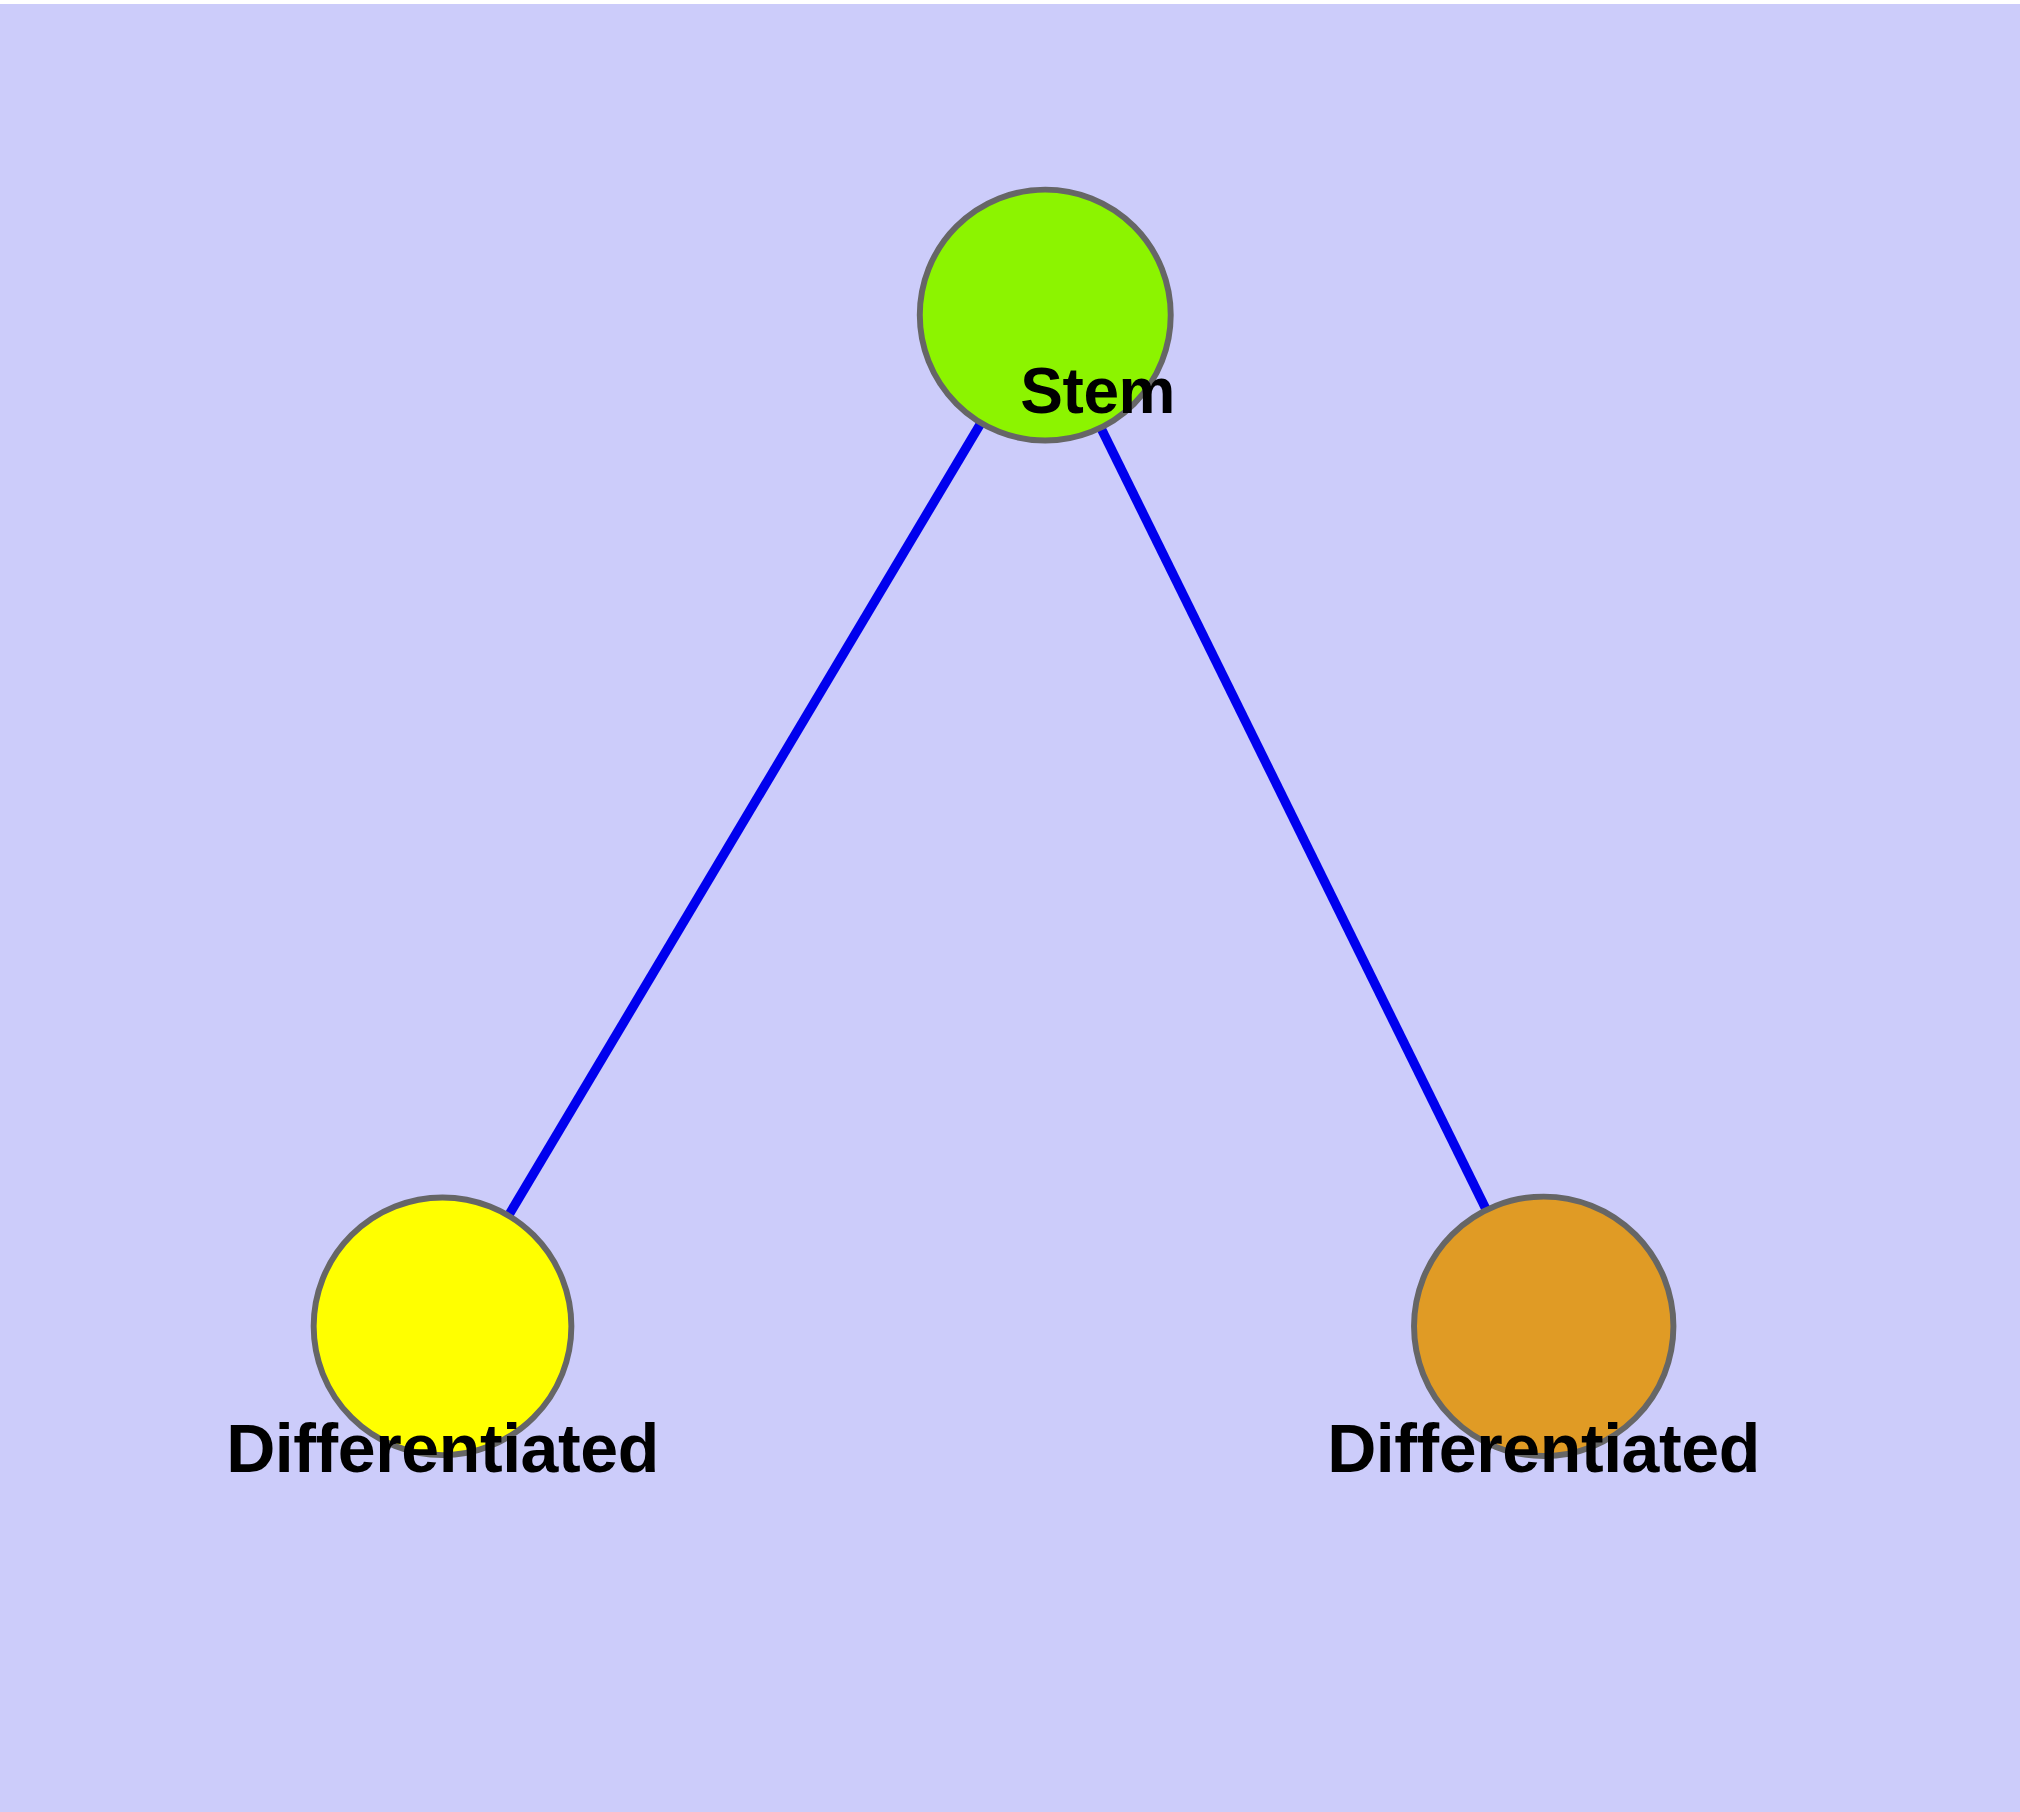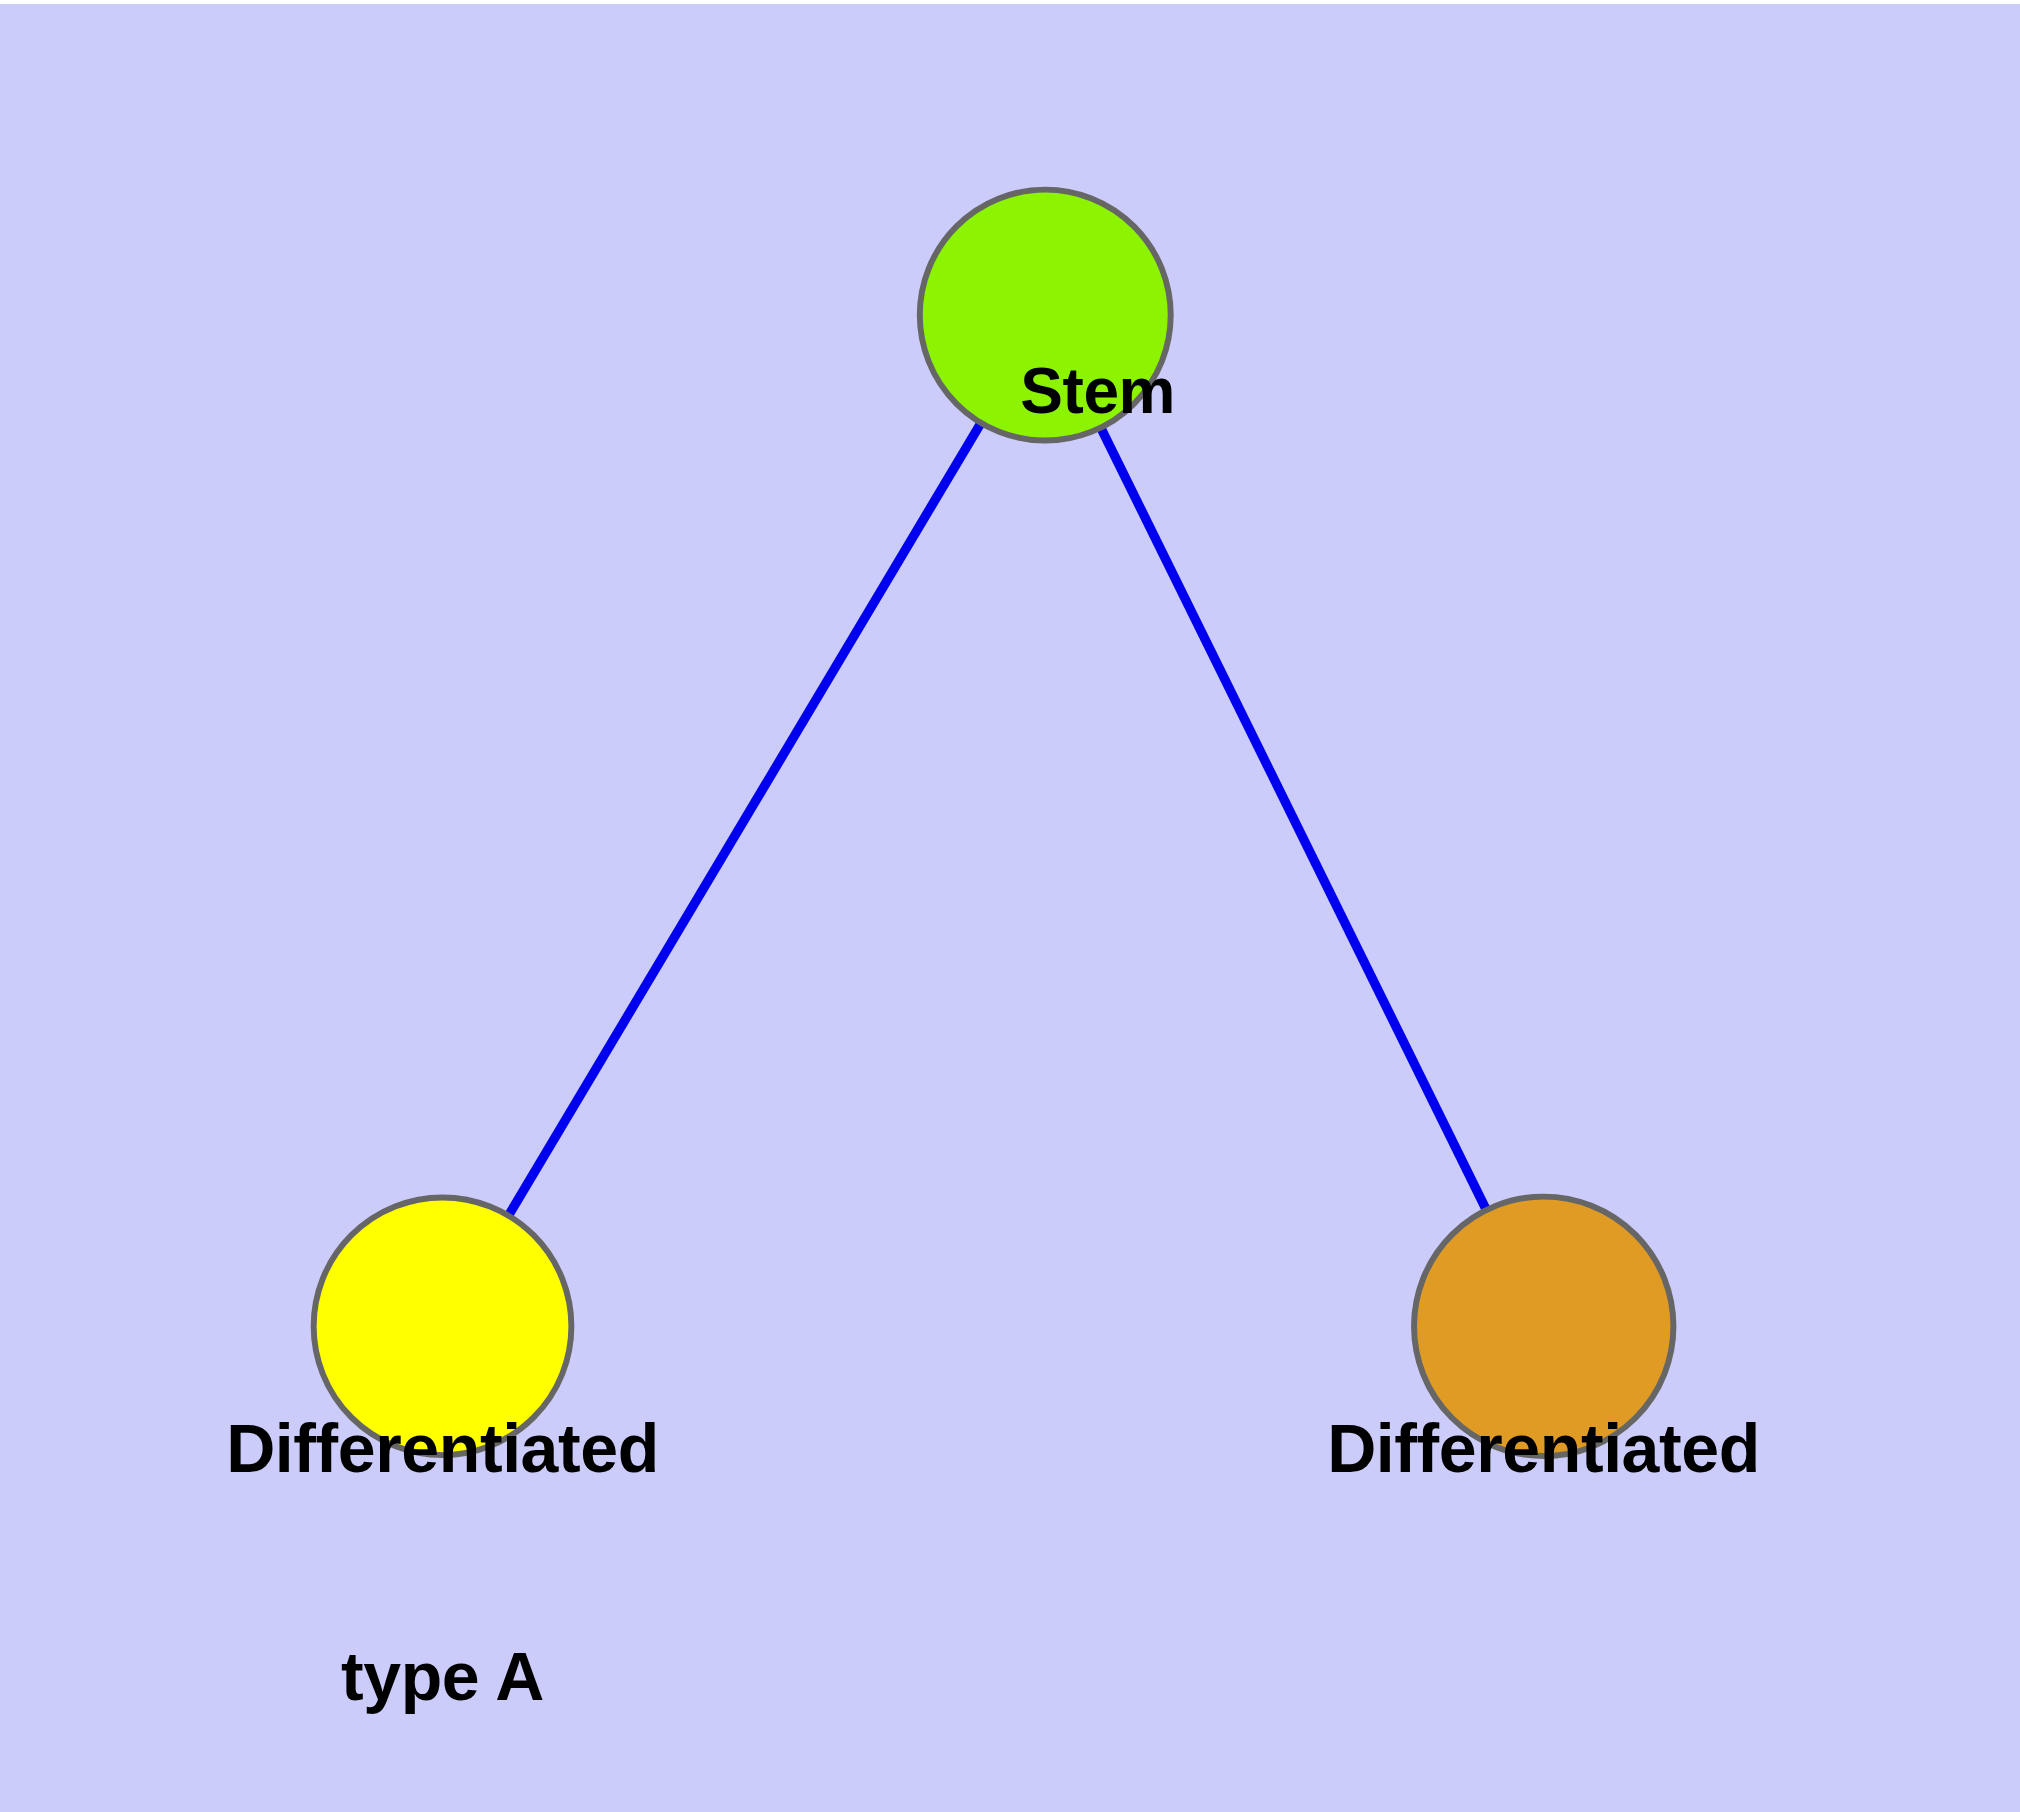--- a/index.html
+++ b/index.html
@@ -90,21 +90,20 @@
         <circle class="node-circle" cx="1821" cy="1560" r="153" fill="#e09b25" stroke="#666666" stroke-width="7"></circle>
       </g>
     </svg>
 
     <div class="node-label" id="label-stem" style="color: rgb(0, 0, 0);">
       <span>Stem</span>
     </div>
 
     <div class="node-label" id="label-type-a" style="color: rgb(0, 0, 0);">
       <div>Differentiated</div>
-      <div>type A</div>
     </div>
 
     <div class="node-label" id="label-type-b" style="color: rgb(0, 0, 0);">
       <div>Differentiated</div>
     </div>
 
   </div>
 </div>
 
 

